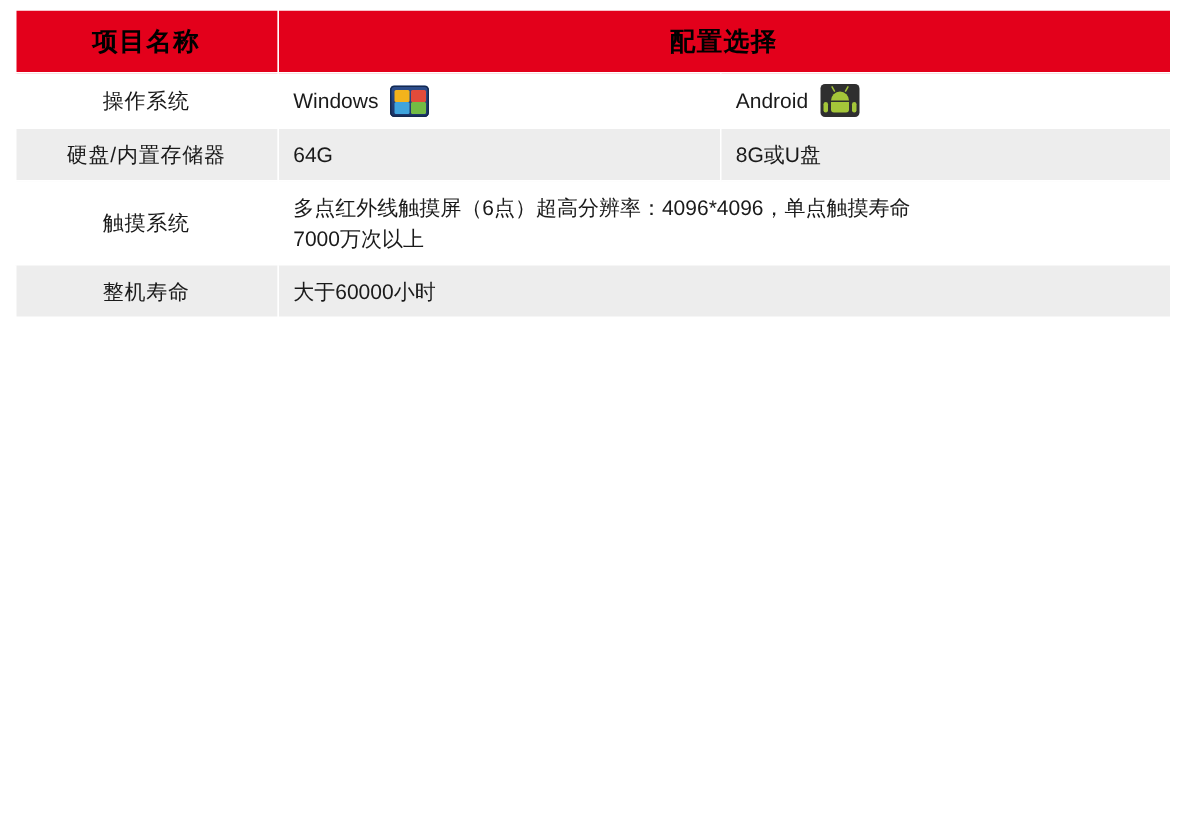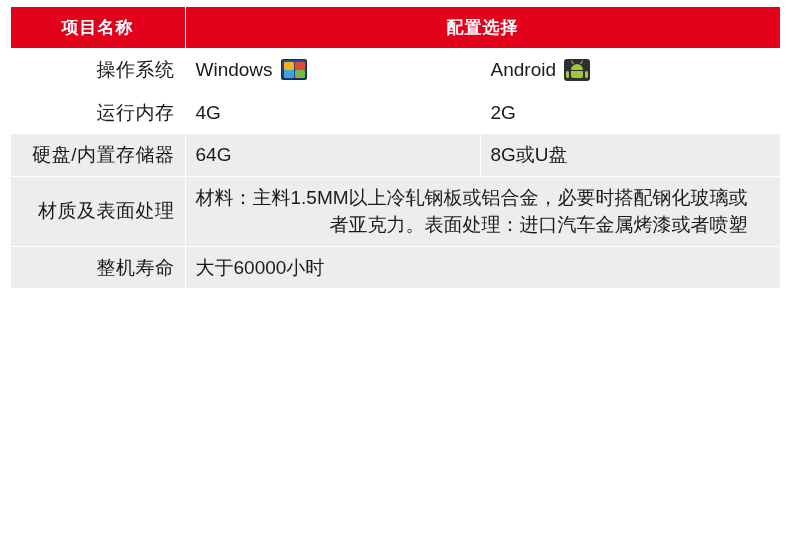--- a/index.html
+++ b/index.html
@@ -19,35 +19,34 @@
     margin: 6px auto 0 auto;
     border-collapse: collapse;
     table-layout: fixed;
   }
   #spec-table col.c-name { width: 175px; }
   #spec-table col.c-a { width: 295px; }
   #spec-table col.c-b { width: 300px; }
 
   #spec-table th {
     background: #e3001b;
-    color: #ffffff;
+    color: #000000;
     font-size: 17px;
     font-weight: bold;
     text-align: center;
     padding: 9px 4px;
     border: 1px solid #ffffff;
     letter-spacing: 1px;
   }
   #spec-table td {
     border: 1px solid #ffffff;
-    font-size: 19px;
+    font-size: 14px;
     padding: 7px 10px;
     vertical-align: middle;
     line-height: 1.45;
-    text-align: right;
   }
   td.name-cell {
     text-align: center;
     font-weight: normal;
     letter-spacing: 0.5px;
   }
   tr.row-odd td { background: #ffffff; }
   tr.row-even td { background: #ededed; }
 
   td.val-cell { text-align: left; }
@@ -158,52 +157,39 @@
               <span class="ant ant-l"></span>
               <span class="ant ant-r"></span>
               <span class="head"></span>
               <span class="body"></span>
               <span class="arm arm-l"></span>
               <span class="arm arm-r"></span>
             </span>
           </div>
         </td>
       </tr>
-      <tr class="row-odd">
-        <td class="name-cell">运行内存</td>
-        <td class="val-cell">
-          <div class="cell-inner">
-            <span class="cell-text">4G</span>
-          </div>
-        </td>
-        <td class="val-cell">
-          <div class="cell-inner">
-            <span class="cell-text">2G</span>
-          </div>
-        </td>
-      </tr>
       <tr class="row-even">
         <td class="name-cell">硬盘/内置存储器</td>
         <td class="val-cell">
           <div class="cell-inner">
             <span class="cell-text">64G</span>
           </div>
         </td>
         <td class="val-cell">
           <div class="cell-inner">
             <span class="cell-text">8G或U盘</span>
           </div>
         </td>
       </tr>
-      <tr class="row-even">
-        <td class="name-cell">材质及表面处理</td>
+      <tr class="row-odd">
+        <td class="name-cell">触摸系统</td>
         <td class="val-cell" colspan="2">
           <div class="cell-inner">
-            <span class="cell-text">材料：主料1.5MM以上冷轧钢板或铝合金，必要时搭配钢化玻璃或
-者亚克力。表面处理：进口汽车金属烤漆或者喷塑</span>
+            <span class="cell-text">多点红外线触摸屏（6点）超高分辨率：4096*4096，单点触摸寿命
+7000万次以上</span>
           </div>
         </td>
       </tr>
       <tr class="row-even">
         <td class="name-cell">整机寿命</td>
         <td class="val-cell" colspan="2">
           <div class="cell-inner">
             <span class="cell-text">大于60000小时</span>
           </div>
         </td>

